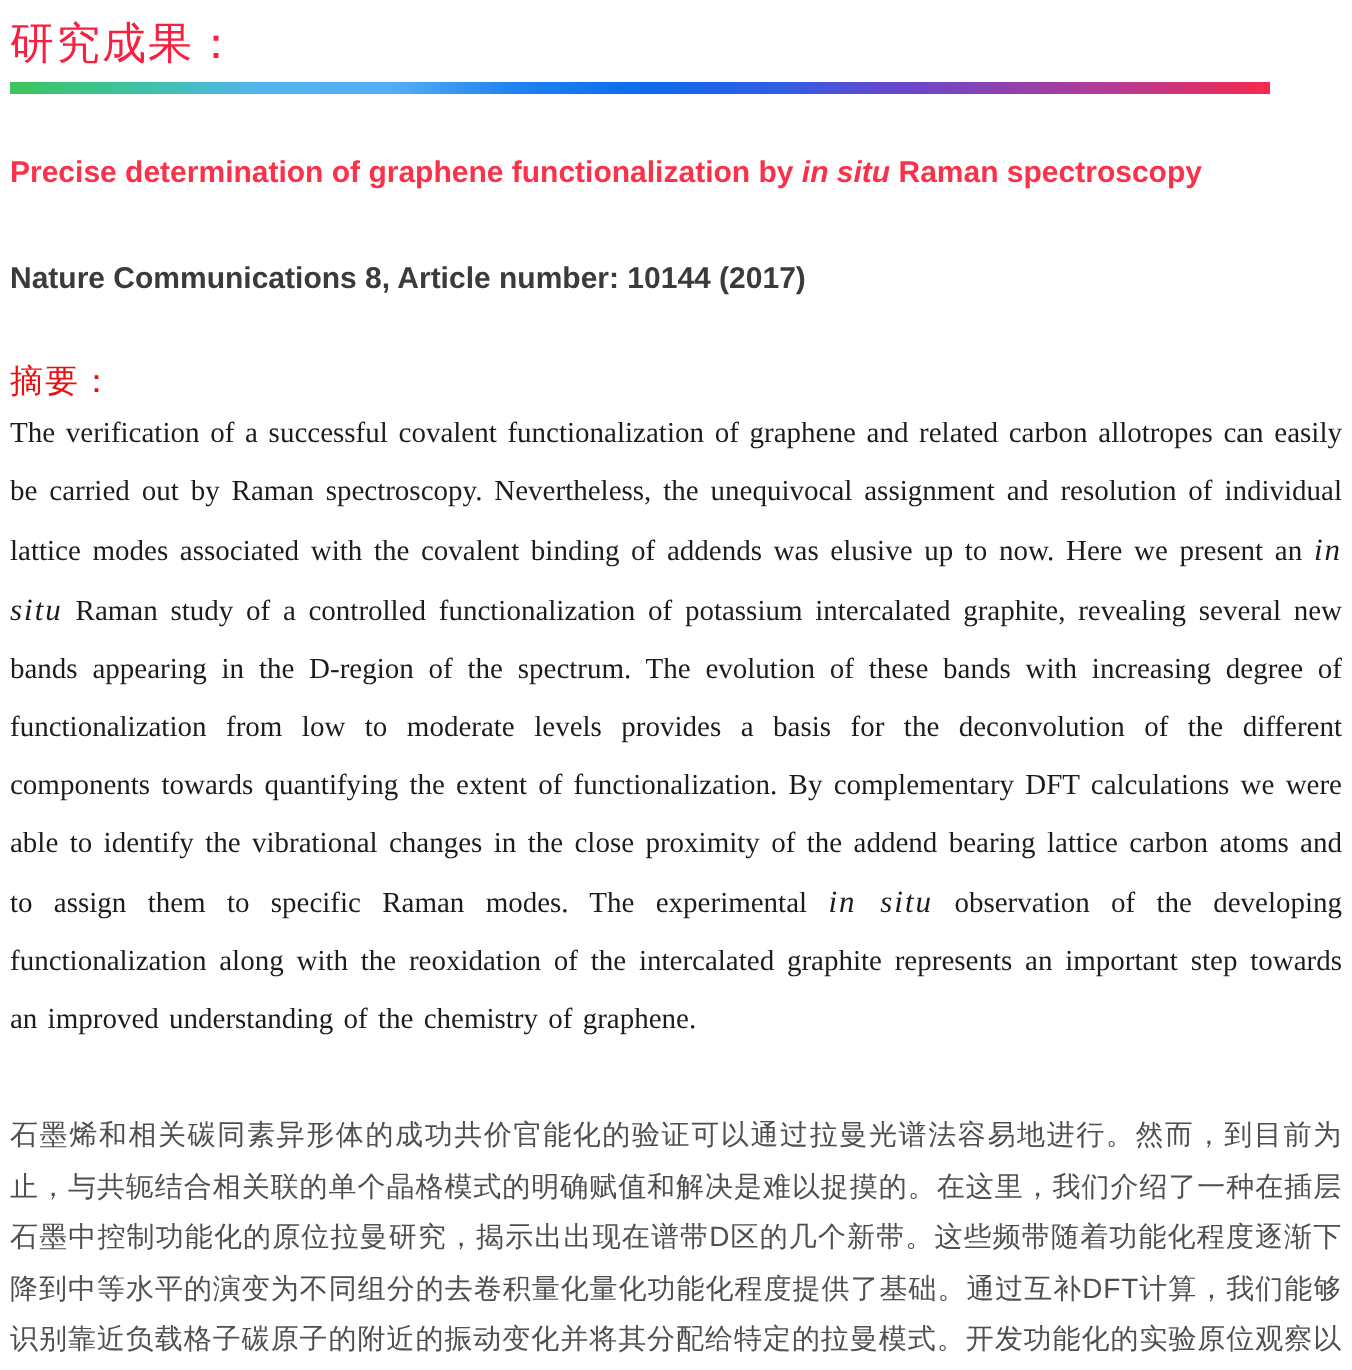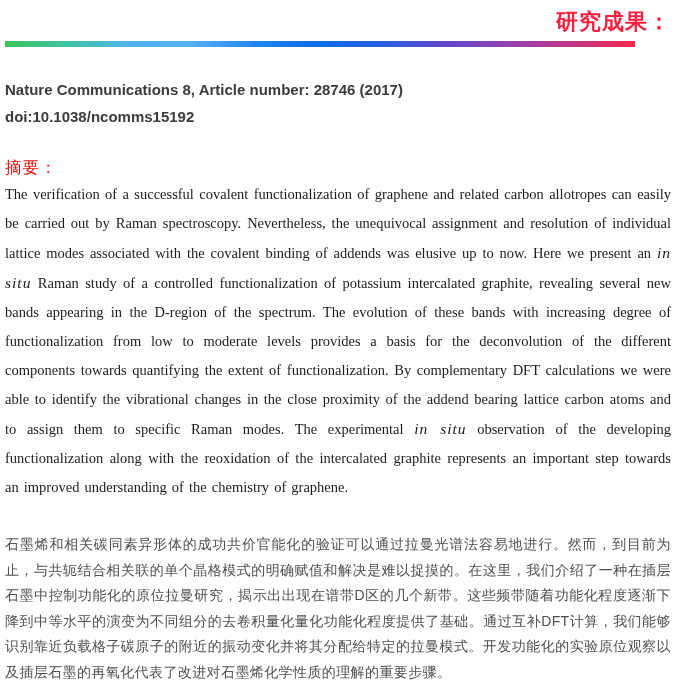--- a/index.html
+++ b/index.html
@@ -9,23 +9,23 @@
     min-height: 685px;
     margin: 0 auto;
     font-family: "Liberation Sans", sans-serif;
     overflow-x: hidden;
   }
   .page {
     width: 676px;
     padding: 8px 5px 10px 5px;
   }
   .page-title {
-    text-align: right;
+    text-align: left;
     font-size: 22px;
-    font-weight: bold;
+    font-weight: normal;
     color: var(--title-red, #f9203f);
     letter-spacing: 1px;
     line-height: 27px;
   }
   .rainbow-divider {
     margin-top: 6px;
     margin-left: 0;
     width: 630px;
     height: 6px;
     background: linear-gradient(90deg, #3ec45b, #f62a4c); 
@@ -77,24 +77,24 @@
 </style>
 </head>
 <body>
 
 <div class="page">
 
   <h1 class="page-title">研究成果：</h1>
 
   <div class="rainbow-divider" style="background: linear-gradient(90deg, rgb(62, 196, 91), rgb(60, 195, 164), rgb(82, 181, 238), rgb(86, 174, 245), rgb(31, 131, 239), rgb(13, 108, 235), rgb(43, 95, 227), rgb(99, 71, 205), rgb(148, 65, 174), rgb(194, 56, 137), rgb(246, 42, 76));"></div>
 
+  <h2 class="article-title"><span>Precise determination of graphene functionalization by </span><span class="it">in situ</span><span> Raman spectroscopy</span></h2>
 
   <div class="citation">
-    <div>Nature Communications 8, Article number: 28746 (2017)</div>
-    <div>doi:10.1038/ncomms15192</div>
+    <div>Nature Communications 8, Article number: 10144 (2017)</div>
   </div>
 
   <div class="abstract-label">摘要：</div>
 
   <p class="abstract-en"><span>The verification of a successful covalent functionalization of graphene and related carbon allotropes can easily be carried out by Raman spectroscopy. Nevertheless, the unequivocal assignment and resolution of individual lattice modes associated with the covalent binding of addends was elusive up to now. Here we present an </span><span class="it">in situ</span><span> Raman study of a controlled functionalization of potassium intercalated graphite, revealing several new bands appearing in the D-region of the spectrum. The evolution of these bands with increasing degree of functionalization from low to moderate levels provides a basis for the deconvolution of the different components towards quantifying the extent of functionalization. By complementary DFT calculations we were able to identify the vibrational changes in the close proximity of the addend bearing lattice carbon atoms and to assign them to specific Raman modes. The experimental </span><span class="it">in situ</span><span> observation of the developing functionalization along with the reoxidation of the intercalated graphite represents an important step towards an improved understanding of the chemistry of graphene.</span></p>
 
   <p class="abstract-zh">石墨烯和相关碳同素异形体的成功共价官能化的验证可以通过拉曼光谱法容易地进行。然而，到目前为止，与共轭结合相关联的单个晶格模式的明确赋值和解决是难以捉摸的。在这里，我们介绍了一种在插层石墨中控制功能化的原位拉曼研究，揭示出出现在谱带D区的几个新带。这些频带随着功能化程度逐渐下降到中等水平的演变为不同组分的去卷积量化量化功能化程度提供了基础。通过互补DFT计算，我们能够识别靠近负载格子碳原子的附近的振动变化并将其分配给特定的拉曼模式。开发功能化的实验原位观察以及插层石墨的再氧化代表了改进对石墨烯化学性质的理解的重要步骤。</p>
 
 </div>
 

